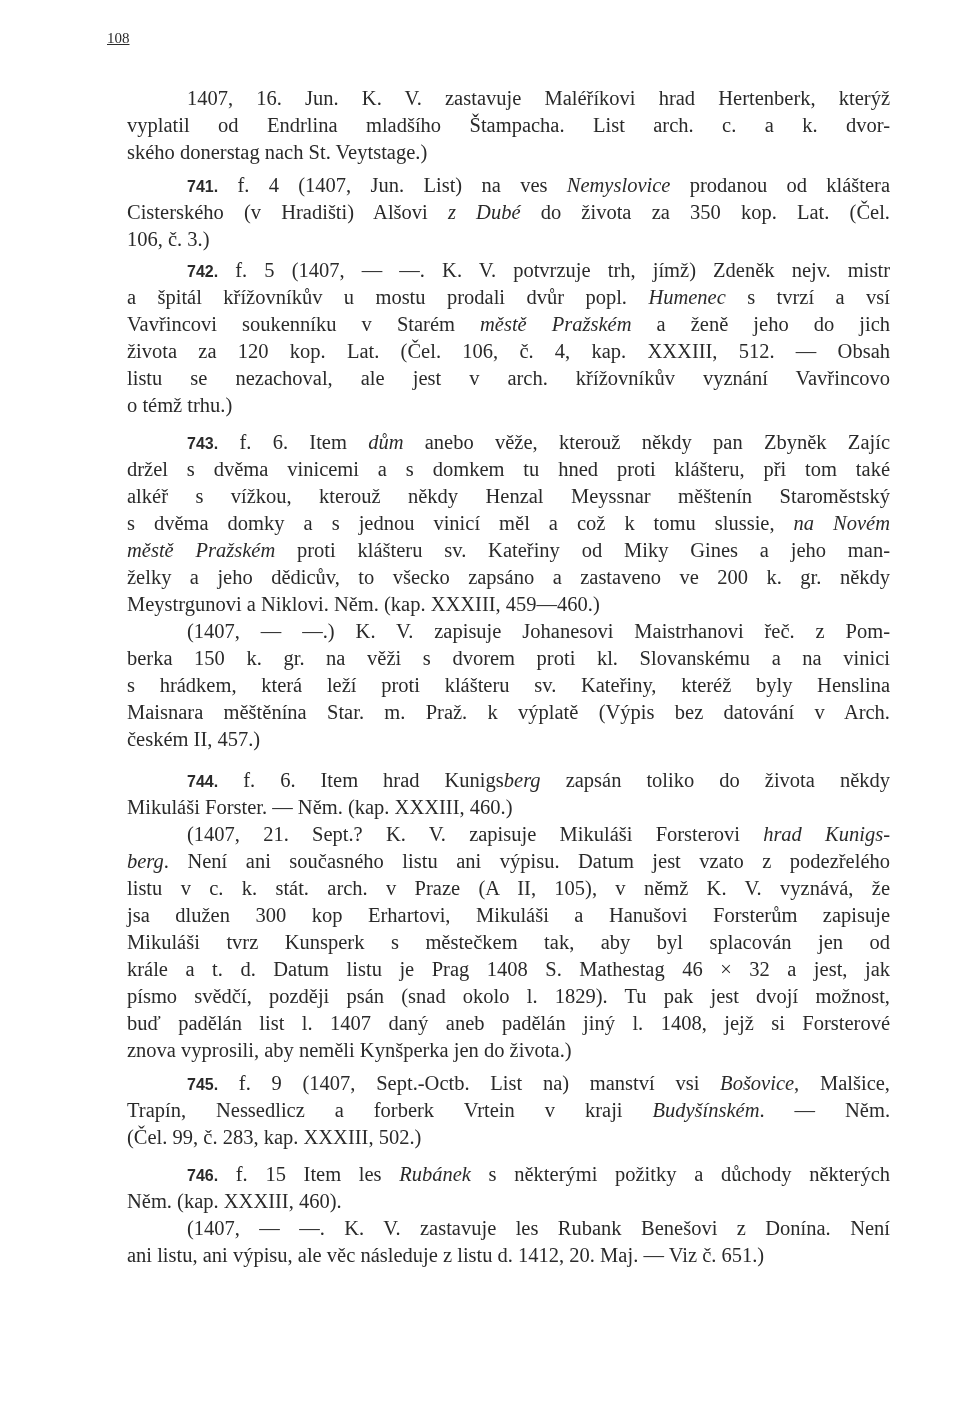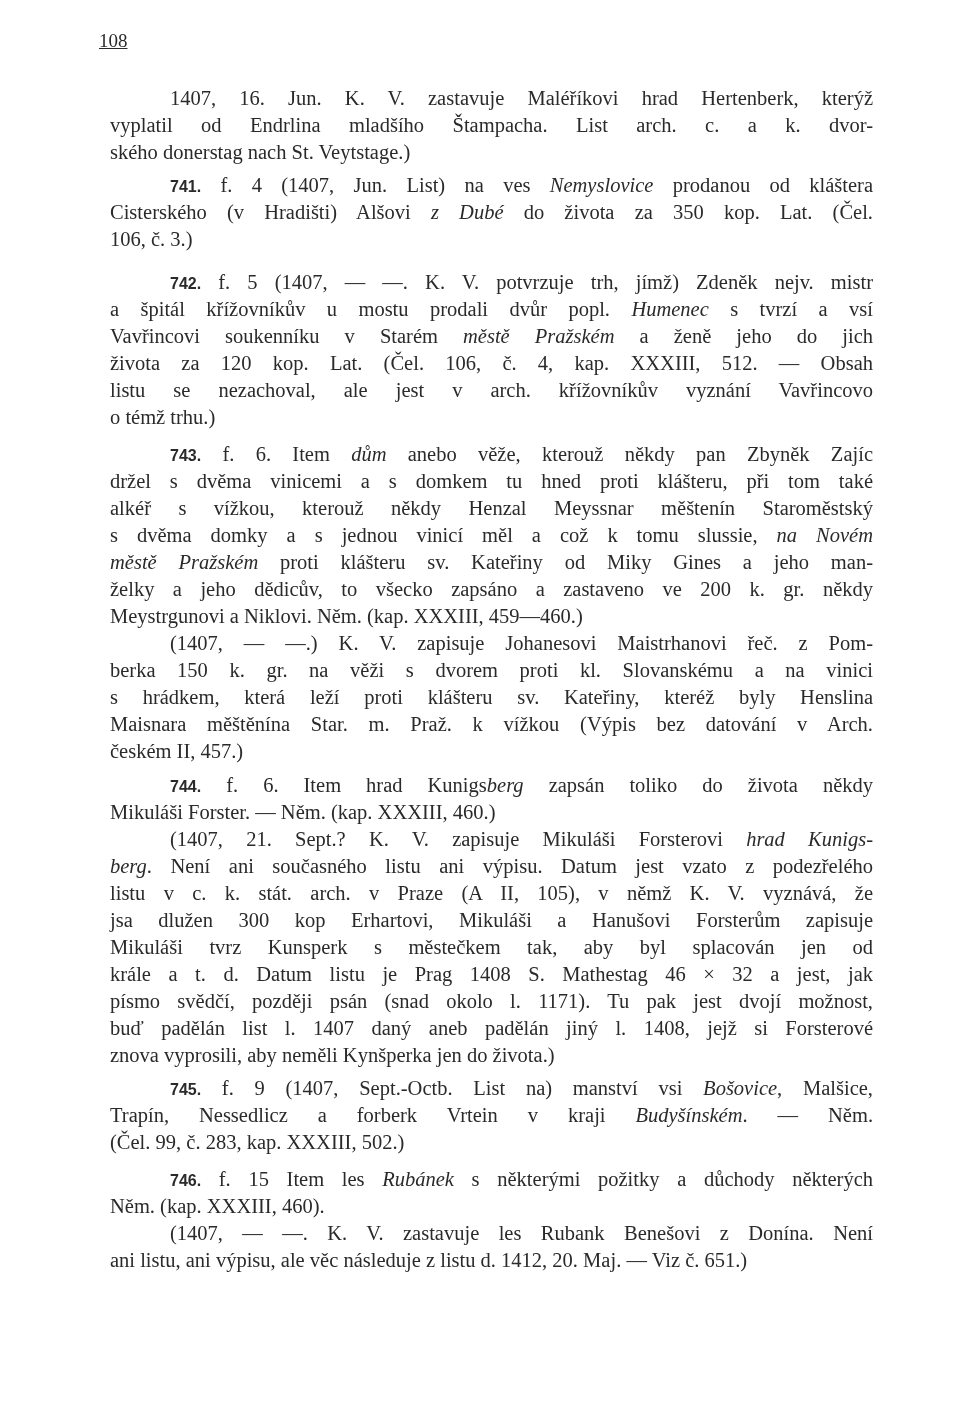--- a/index.html
+++ b/index.html
@@ -1,19 +1,19 @@
 <!DOCTYPE html>
 <html><head>
 <meta charset="utf-8">
 <style>
   html, body { margin: 0; padding: 0; background: #ffffff; }
   body { width: 960px; height: 1422px; position: relative; overflow: hidden;
          font-family: "DejaVu Serif", "Liberation Serif", serif; color: #2a2a2a; }
-  .pageno { position: absolute; left: 99px; top: 30px; font-size: 19px; font-family: "Liberation Serif", serif; text-decoration: underline; }
-  .text { position: absolute; left: 110px; width: 763px; top: 85px;
+  .pageno { position: absolute; left: 107px; top: 30px; font-size: 15px; font-family: "Liberation Serif", serif; text-decoration: underline; }
+  .text { position: absolute; left: 127px; width: 763px; top: 85px;
           font-family: "Liberation Serif", serif; font-size: 20.5px; line-height: 27px; }
   .ln { display: block; text-align: justify; text-align-last: justify; height: 27px; white-space: nowrap; overflow: visible; }
   .ln.last { text-align-last: left; }
   .ln.ind { padding-left: 60px; }
   .num { font-weight: bold; font-family: "Liberation Sans", sans-serif; font-size: 16px; }
   i { font-style: italic; }
 </style>
 </head>
 <body>
 
@@ -23,56 +23,56 @@
     <div>
       <span class="ln ind">1407, 16. Jun. K. V. zastavuje Maléříkovi hrad Hertenberk, kterýž</span>
       <span class="ln">vyplatil od Endrlina mladšího Štampacha. List arch. c. a k. dvor-</span>
       <span class="ln last">ského donerstag nach St. Veytstage.)</span>
     </div>
     <div style="margin-top: 6px;">
       <span class="ln ind"><span class="num">741.</span> f. 4 (1407, Jun. List) na ves <i>Nemyslovice</i> prodanou od kláštera</span>
       <span class="ln">Cisterského (v Hradišti) Alšovi <i>z Dubé</i> do života za 350 kop. Lat. (Čel.</span>
       <span class="ln last">106, č. 3.)</span>
     </div>
-    <div style="margin-top: 16px;">
+    <div style="margin-top: 4px;">
       <span class="ln ind"><span class="num">742.</span> f. 5 (1407, — —. K. V. potvrzuje trh, jímž) Zdeněk nejv. mistr</span>
       <span class="ln">a špitál křížovníkův u mostu prodali dvůr popl. <i>Humenec</i> s tvrzí a vsí</span>
       <span class="ln">Vavřincovi soukenníku v Starém <i>městě Pražském</i> a ženě jeho do jich</span>
       <span class="ln">života za 120 kop. Lat. (Čel. 106, č. 4, kap. XXXIII, 512. — Obsah</span>
       <span class="ln">listu se nezachoval, ale jest v arch. křížovníkův vyznání Vavřincovo</span>
       <span class="ln last">o témž trhu.)</span>
     </div>
     <div style="margin-top: 10px;">
       <span class="ln ind"><span class="num">743.</span> f. 6. Item <i>dům</i> anebo věže, kterouž někdy pan Zbyněk Zajíc</span>
       <span class="ln">držel s dvěma vinicemi a s domkem tu hned proti klášteru, při tom také</span>
       <span class="ln">alkéř s vížkou, kterouž někdy Henzal Meyssnar měštenín Staroměstský</span>
       <span class="ln">s dvěma domky a s jednou vinicí měl a což k tomu slussie, <i>na Novém</i></span>
       <span class="ln"><i>městě Pražském</i> proti klášteru sv. Kateřiny od Miky Gines a jeho man-</span>
       <span class="ln">želky a jeho dědicův, to všecko zapsáno a zastaveno ve 200 k. gr. někdy</span>
       <span class="ln last">Meystrgunovi a Niklovi. Něm. (kap. XXXIII, 459—460.)</span>
     </div>
     <div>
       <span class="ln ind">(1407, — —.) K. V. zapisuje Johanesovi Maistrhanovi řeč. z Pom-</span>
       <span class="ln">berka 150 k. gr. na věži s dvorem proti kl. Slovanskému a na vinici</span>
       <span class="ln">s hrádkem, která leží proti klášteru sv. Kateřiny, kteréž byly Henslina</span>
-      <span class="ln">Maisnara měštěnína Star. m. Praž. k vížkou (Výpis bez datování v Arch.</span>
+      <span class="ln">Maisnara měštěnína Star. m. Praž. k výplatě (Výpis bez datování v Arch.</span>
       <span class="ln last">českém II, 457.)</span>
     </div>
-    <div style="margin-top: 7px;">
+    <div style="margin-top: 14px;">
       <span class="ln ind"><span class="num">744.</span> f. 6. Item hrad Kunigs<i>berg</i> zapsán toliko do života někdy</span>
       <span class="ln last">Mikuláši Forster. — Něm. (kap. XXXIII, 460.)</span>
     </div>
     <div>
       <span class="ln ind">(1407, 21. Sept.? K. V. zapisuje Mikuláši Forsterovi <i>hrad Kunigs-</i></span>
       <span class="ln"><i>berg</i>. Není ani současného listu ani výpisu. Datum jest vzato z podezřelého</span>
       <span class="ln">listu v c. k. stát. arch. v Praze (A II, 105), v němž K. V. vyznává, že</span>
       <span class="ln">jsa dlužen 300 kop Erhartovi, Mikuláši a Hanušovi Forsterům zapisuje</span>
       <span class="ln">Mikuláši tvrz Kunsperk s městečkem tak, aby byl splacován jen od</span>
       <span class="ln">krále a t. d. Datum listu je Prag 1408 S. Mathestag 46 × 32 a jest, jak</span>
-      <span class="ln">písmo svědčí, později psán (snad okolo l. 1171). Tu pak jest dvojí možnost,</span>
+      <span class="ln">písmo svědčí, později psán (snad okolo l. 1829). Tu pak jest dvojí možnost,</span>
       <span class="ln">buď padělán list l. 1407 daný aneb padělán jiný l. 1408, jejž si Forsterové</span>
       <span class="ln last">znova vyprosili, aby neměli Kynšperka jen do života.)</span>
     </div>
     <div style="margin-top: 6px;">
       <span class="ln ind"><span class="num">745.</span> f. 9 (1407, Sept.-Octb. List na) manství vsi <i>Bošovice</i>, Malšice,</span>
       <span class="ln">Trapín, Nessedlicz a forberk Vrtein v kraji <i>Budyšínském</i>. — Něm.</span>
       <span class="ln last">(Čel. 99, č. 283, kap. XXXIII, 502.)</span>
     </div>
     <div style="margin-top: 10px;">
       <span class="ln ind"><span class="num">746.</span> f. 15 Item les <i>Rubánek</i> s některými požitky a důchody některých</span>

